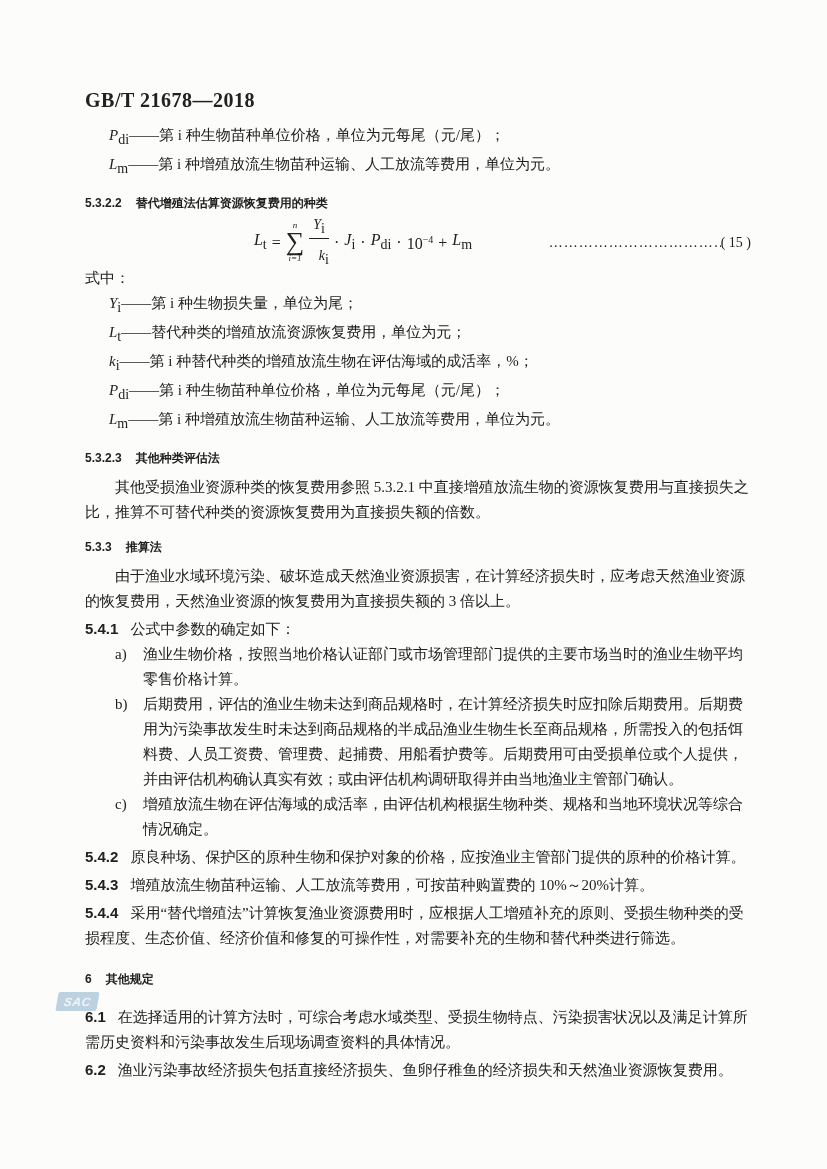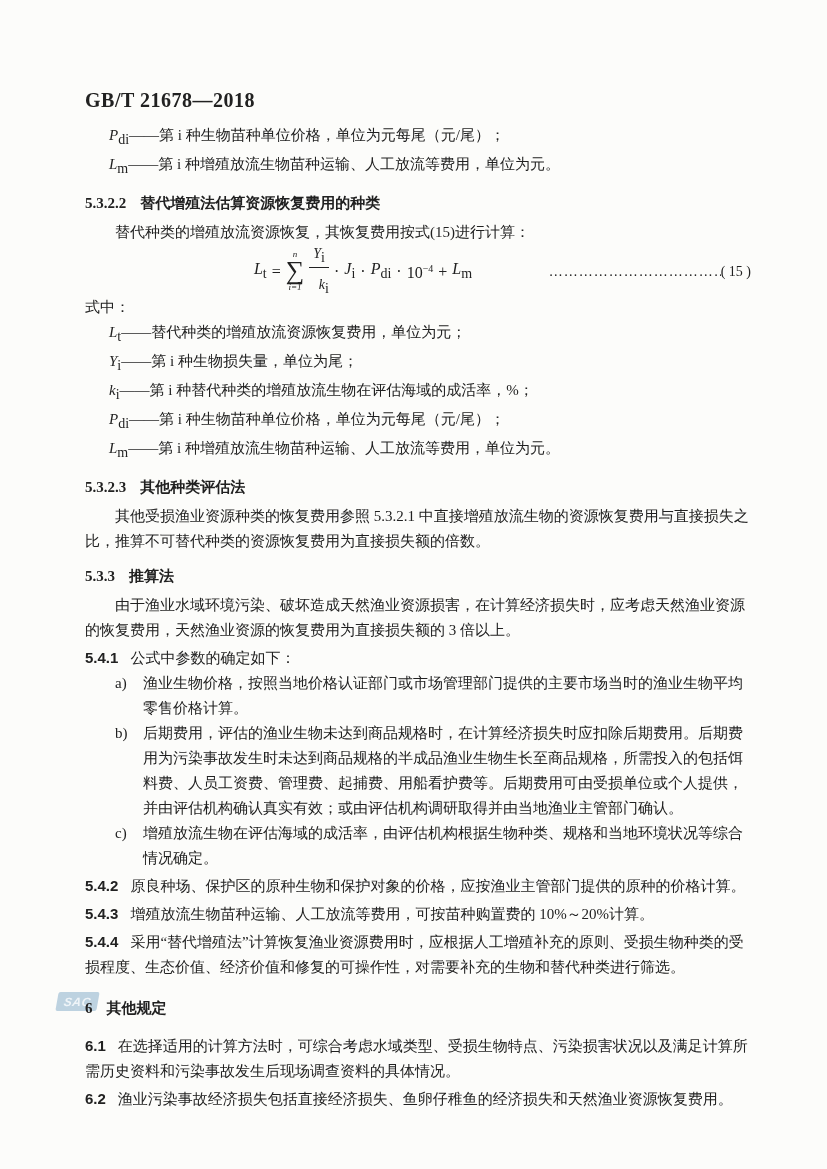--- a/index.html
+++ b/index.html
@@ -13,22 +13,22 @@
   }
   .content{
     position:absolute;left:85px;right:76px;top:88px;
     font-size:15px;line-height:25px;
   }
   .doc-header{
     font-weight:bold;font-size:20px;letter-spacing:.5px;
     font-family:"Liberation Serif","DejaVu Serif",serif;
   }
   .clause-h{
-    font-family:Liberation Serif, serif;
-    font-weight:700;font-size:15px;margin-top:10px;
+    font-family:Liberation Sans, sans-serif;
+    font-weight:700;font-size:12px;margin-top:10px;
   }
   .clause-h .c-num{margin-right:14px;}
   .p2{text-indent:2em;margin-top:4px;}
   .def-row{padding-left:24px;}
   .intro-defs{margin-top:10px;}
   .where-defs{}
   v{font-style:italic;font-family:"Liberation Serif","DejaVu Serif",serif;}
   sub{font-size:14px;}
   .num-clause{margin-top:2px;}
   .num-clause .c-num{
@@ -83,21 +83,20 @@
         <v>P</v><sub>di</sub><span>——第 i 种生物苗种单位价格，单位为元每尾（元/尾）；</span>
       </div>
       <div class="def-row">
         <v>L</v><sub>m</sub><span>——第 i 种增殖放流生物苗种运输、人工放流等费用，单位为元。</span>
       </div>
     </div>
 
     <div class="clause-h">
       <span class="c-num">5.3.2.2</span><span>替代增殖法估算资源恢复费用的种类</span>
     </div>
-    <div class="p2">替代种类的增殖放流资源恢复，其恢复费用按式(15)进行计算：</div>
 
     <div class="formula-row">
       <div class="equation">
         <span><v>L</v><sub>t</sub></span>
         <span class="op">=</span>
         <span class="sigma">
           <span class="lim">n</span>
           <span class="sg">∑</span>
           <span class="lim">i=1</span>
         </span>
@@ -117,24 +116,24 @@
       <div class="eq-leader">
         <span class="leader-dots">……………………………………</span>
         <span>( 15 )</span>
       </div>
     </div>
 
     <div>式中：</div>
 
     <div class="where-defs">
       <div class="def-row">
-        <v>L</v><sub>t</sub><span>——替代种类的增殖放流资源恢复费用，单位为元；</span>
+        <v>Y</v><sub>i</sub><span>——第 i 种生物损失量，单位为尾；</span>
       </div>
       <div class="def-row">
-        <v>Y</v><sub>i</sub><span>——第 i 种生物损失量，单位为尾；</span>
+        <v>L</v><sub>t</sub><span>——替代种类的增殖放流资源恢复费用，单位为元；</span>
       </div>
       <div class="def-row">
         <v>k</v><sub>i</sub><span>——第 i 种替代种类的增殖放流生物在评估海域的成活率，%；</span>
       </div>
       <div class="def-row">
         <v>P</v><sub>di</sub><span>——第 i 种生物苗种单位价格，单位为元每尾（元/尾）；</span>
       </div>
       <div class="def-row">
         <v>L</v><sub>m</sub><span>——第 i 种增殖放流生物苗种运输、人工放流等费用，单位为元。</span>
       </div>

